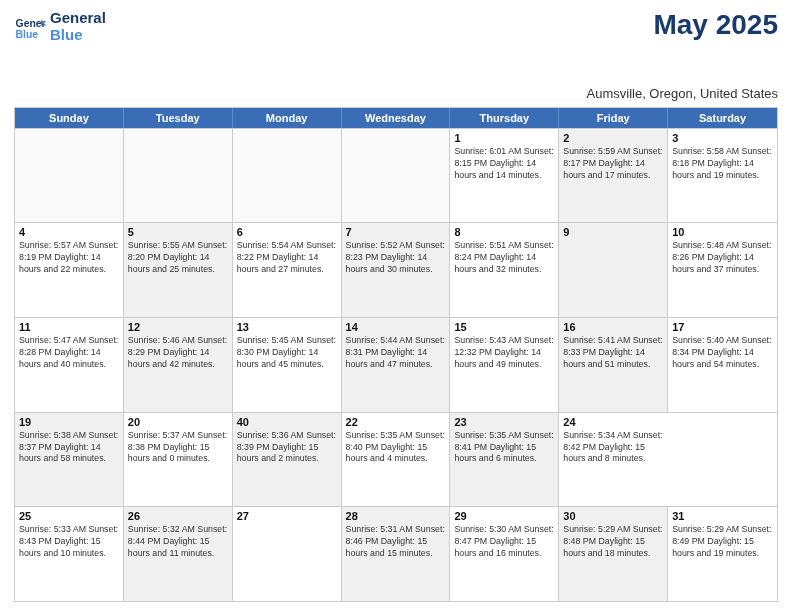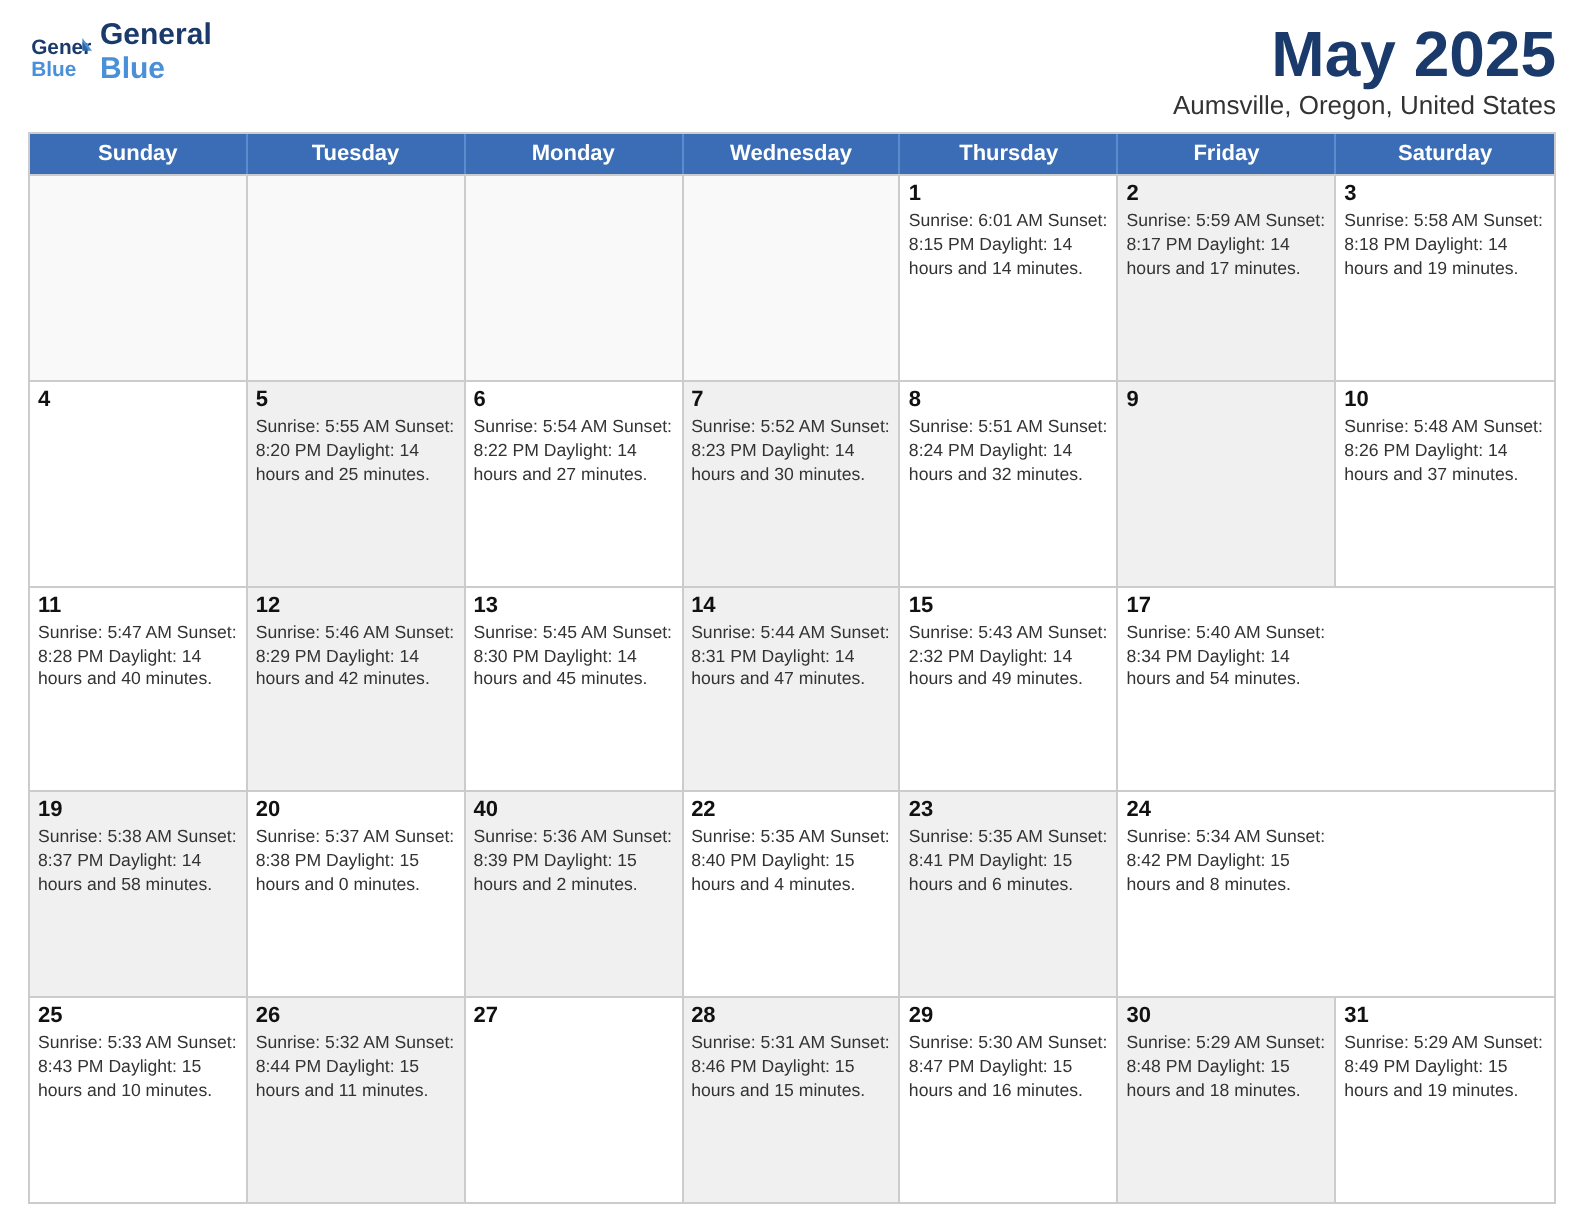--- a/index.html
+++ b/index.html
@@ -38,28 +38,29 @@
       color: #4a90d9;
     }
     .logo-icon {
       width: 32px;
       height: 32px;
     }
     .title-block {
       text-align: right;
     }
     .main-title {
-      font-size: 32px;
+      font-size: 28px;
       font-weight: bold;
       color: #1a3a6b;
       line-height: 1.1;
     }
     .subtitle {
       font-size: 13px;
       color: #333;
+      margin-top: 45px;
     }
     .calendar {
       flex: 1;
       display: flex;
       flex-direction: column;
       border: 1px solid #ccc;
     }
     .cal-header {
       display: grid;
       grid-template-columns: repeat(7, 1fr);
@@ -169,20 +170,24 @@
             <div class="day-num">3</div>
             <div class="day-info">Sunrise: 5:58 AM
 Sunset: 8:18 PM
 Daylight: 14 hours
 and 19 minutes.</div>
           </div>
         </div>
         <div class="cal-row">
           <div class="cal-cell">
             <div class="day-num">4</div>
+            <div class="day-info">Sunrise: 5:57 AM
+Sunset: 8:19 PM
+Daylight: 14 hours
+and 22 minutes.</div>
           </div>
           <div class="cal-cell shaded">
             <div class="day-num">5</div>
             <div class="day-info">Sunrise: 5:55 AM
 Sunset: 8:20 PM
 Daylight: 14 hours
 and 25 minutes.</div>
           </div>
           <div class="cal-cell">
             <div class="day-num">6</div>
@@ -241,23 +246,30 @@
           <div class="cal-cell shaded">
             <div class="day-num">14</div>
             <div class="day-info">Sunrise: 5:44 AM
 Sunset: 8:31 PM
 Daylight: 14 hours
 and 47 minutes.</div>
           </div>
           <div class="cal-cell">
             <div class="day-num">15</div>
             <div class="day-info">Sunrise: 5:43 AM
-Sunset: 2:32 PM
+Sunset: 12:32 PM
 Daylight: 14 hours
 and 49 minutes.</div>
+          </div>
+          <div class="cal-cell shaded">
+            <div class="day-num">16</div>
+            <div class="day-info">Sunrise: 5:41 AM
+Sunset: 8:33 PM
+Daylight: 14 hours
+and 51 minutes.</div>
           </div>
           <div class="cal-cell">
             <div class="day-num">17</div>
             <div class="day-info">Sunrise: 5:40 AM
 Sunset: 8:34 PM
 Daylight: 14 hours
 and 54 minutes.</div>
           </div>
         </div>
         <div class="cal-row">

